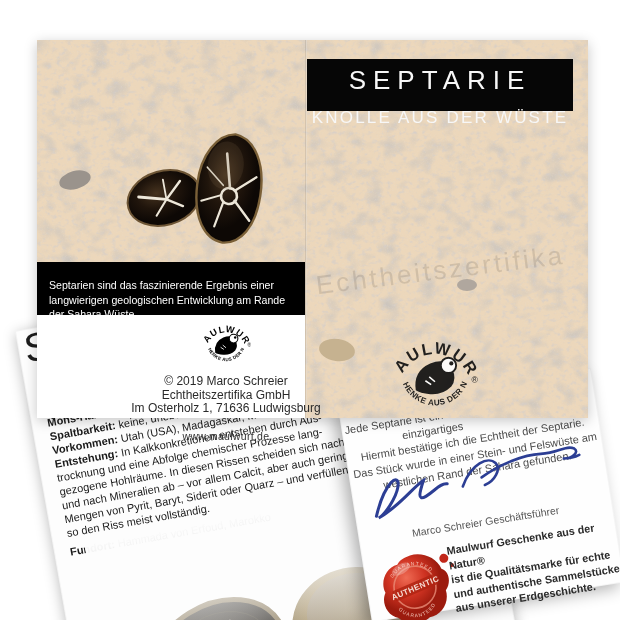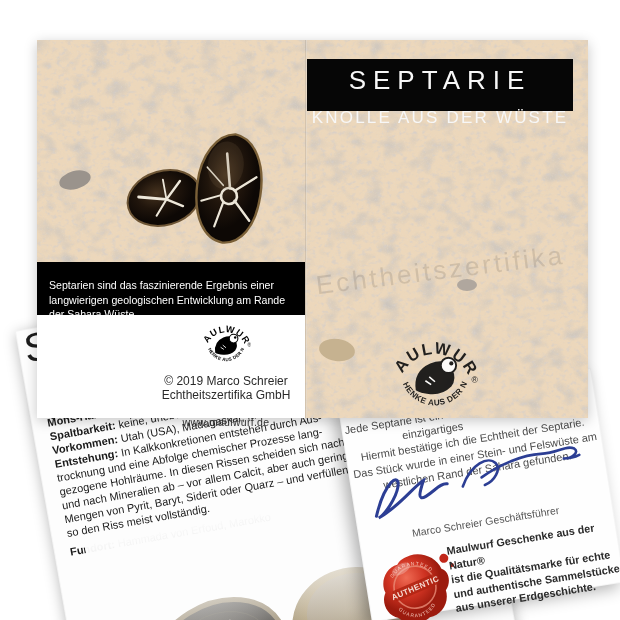--- a/index.html
+++ b/index.html
@@ -245,20 +245,21 @@
         <text font-size="17" font-weight="bold" fill="#000" letter-spacing="2"><textPath href="#arcT1" startOffset="50%" text-anchor="middle">MAULWURF</textPath></text>
         <text font-size="8.5" font-weight="bold" fill="#000" letter-spacing=".5"><textPath href="#arcB1" startOffset="50%" text-anchor="middle">GESCHENKE AUS DER NATUR</textPath></text>
         <path d="M30,66 Q27,46 45,38 Q62,31 68,44 Q73,54 67,62 Q58,71 45,70 Q34,69 30,66 Z" fill="#000"></path>
         <circle cx="64" cy="40" r="8" fill="#fff" stroke="#000" stroke-width="2"></circle>
         <circle cx="67" cy="38" r="2.2" fill="#000"></circle>
         <path d="M40,56 L46,60 M44,52 L50,57" stroke="#fff" stroke-width="1.6"></path>
         <text x="90" y="56" font-size="9" fill="#000">®</text>
       </svg>
       <div class="line">© 2019 Marco Schreier</div>
       <div class="line">Echtheitszertifika GmbH</div>
+      <div class="line">Im Osterholz 1, 71636 Ludwigsburg</div>
       <div class="web">www.maulwurf.de</div>
     </div>
   </div>
 
   <svg class="abs logo-wrap" style="left:350px;top:287px;opacity:.92;" width="96" height="96" viewBox="0 0 100 100">
     <defs>
       <path id="arcT2" d="M14,54 A38,38 0 0 1 86,54"></path>
       <path id="arcB2" d="M17,60 A36,36 0 0 0 83,60"></path>
     </defs>
     <text font-size="17" font-weight="bold" fill="#111" letter-spacing="2"><textPath href="#arcT2" startOffset="50%" text-anchor="middle">MAULWURF</textPath></text>

